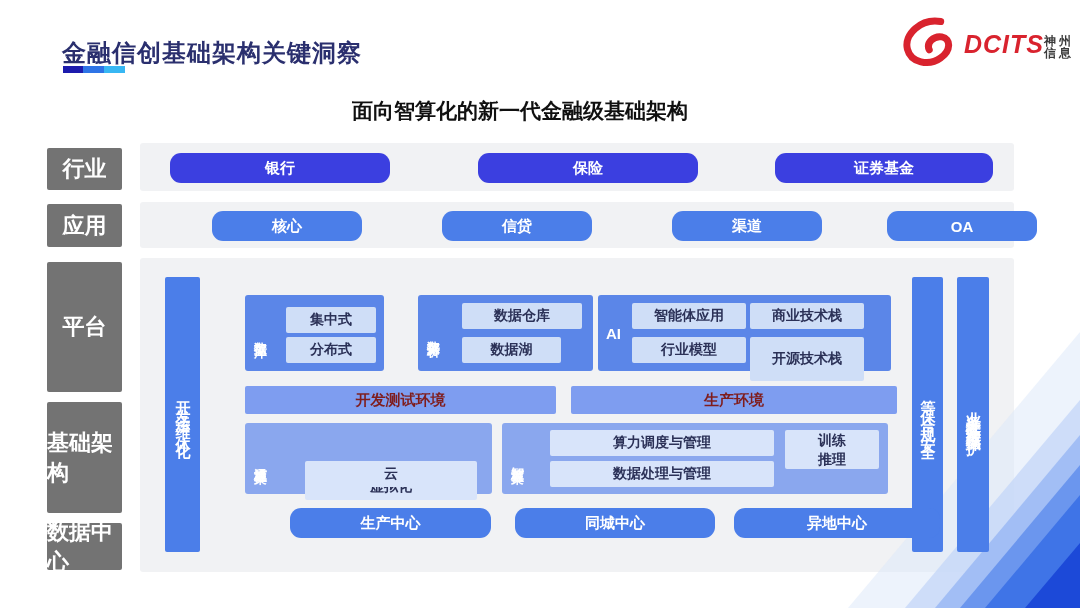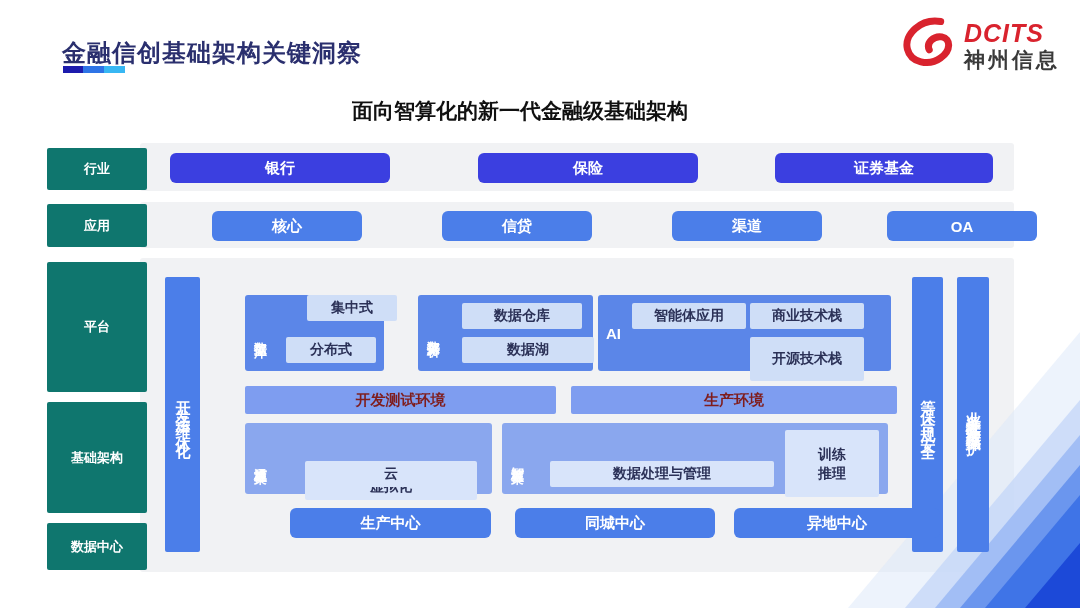--- a/index.html
+++ b/index.html
@@ -9,46 +9,46 @@
   
   .page-title{position:absolute;left:62px;top:21px;font-size:24px;font-weight:bold;
               color:#2a2f6e;letter-spacing:1px;}
   .accent-bar{position:absolute;left:63px;top:66px;height:7px;display:flex;}
   .accent-bar span{display:block;height:7px;}
   .seg1{width:20px;background:#1d1bad;}
   .seg2{width:21px;background:#2e74e6;}
   .seg3{width:21px;background:#38b7f3;}
 
   .logo{position:absolute;left:901px;top:17px;display:flex;align-items:center;gap:7px;}
-  .logo-text{display:flex;flex-direction:column;}
+  .logo-text{display:flex;}
   .brand{color:#d9232e;font-size:25px;font-weight:bold;font-style:italic;letter-spacing:1px;line-height:1;}
-  .company{color:#3a3a3a;font-size:21px;font-weight:bold;letter-spacing:3px;margin-top:3px;line-height:1;}
+  .company{color:#3a3a3a;font-size:12px;font-weight:bold;letter-spacing:3px;margin-top:3px;line-height:1;}
 
   .subtitle{position:absolute;left:0;top:97px;width:1040px;text-align:center;
             font-size:21px;font-weight:bold;color:#101010;}
 
   
-  .side-lbl{position:absolute;left:47px;width:100px;background:#0f766e;color:#fff;
-            display:flex;align-items:center;justify-content:center;font-size:13px;
+  .side-lbl{position:absolute;left:47px;width:75px;background:#737373;color:#fff;
+            display:flex;align-items:center;justify-content:center;font-size:22px;
             font-weight:bold;border-radius:2px;z-index:3;}
   .lbl-industry{top:148px;height:42px;}
   .lbl-application{top:204px;height:43px;}
   .lbl-platform{top:262px;height:130px;text-align:right;}
   .lbl-infrastructure{top:402px;height:111px;}
   .lbl-datacenter{top:523px;height:47px;}
 
   
   .strip{position:absolute;left:140px;width:874px;background:#f1f2f4;border-radius:3px;z-index:1;}
   .strip1{top:143px;height:48px;}
   .strip2{top:202px;height:46px;}
   .panel{position:absolute;left:140px;top:258px;width:874px;height:314px;
          background:#f1f2f4;border-radius:3px;z-index:1;}
 
   .btn{position:absolute;display:flex;align-items:center;justify-content:center;color:#fff;
-       font-weight:bold;font-size:15px;border-radius:6px;z-index:3;}
+       font-weight:bold;font-size:15px;border-radius:11px;z-index:3;}
   .royal{background:#3b3fe0;}
   .corn{background:#4b7ee9;margin-left:44px;}
 
   
   .vbar{position:absolute;background:#4b7ee9;color:#fff;writing-mode:vertical-rl;
         text-orientation:upright;font-weight:bold;font-size:15px;display:flex;
         align-items:center;justify-content:center;border-radius:2px;z-index:3;}
   .vbar-devops{left:165px;top:277px;width:35px;height:275px;letter-spacing:7px;}
   .vbar-security{left:912px;top:277px;width:31px;height:275px;letter-spacing:9px;}
   .vbar-continuity{left:957px;top:277px;width:32px;height:275px;letter-spacing:3px;}
@@ -59,46 +59,46 @@
   .vlabel{position:absolute;left:3px;top:0;bottom:0;width:24px;color:#fff;
           writing-mode:vertical-rl;text-orientation:upright;font-size:13px;font-weight:bold;
           display:flex;align-items:center;justify-content:center;letter-spacing:1px;}
   .ai-label{position:absolute;left:8px;top:0;bottom:0;display:flex;align-items:center;
             color:#fff;font-weight:bold;font-size:15px;}
   .lite{position:absolute;background:#cfdef7;color:#2b3157;font-size:14px;font-weight:bold;
         display:flex;align-items:center;justify-content:center;border-radius:2px;}
   .fw .lite{background:#d8e4fa;}
 
   .sec-database{left:245px;top:295px;width:139px;height:76px;}
-  .sec-database .b1{left:41px;top:0;width:90px;height:26px;margin-left:21px;}
+  .sec-database .b1{left:41px;top:12px;width:90px;height:26px;}
   .sec-database .b2{left:41px;top:42px;width:90px;height:26px;}
 
   .sec-analytics{left:418px;top:295px;width:175px;height:76px;}
   .sec-analytics .b1{left:44px;top:8px;width:120px;height:26px;}
-  .sec-analytics .b2{left:44px;top:42px;width:132px;height:26px;font-family:Liberation Mono, monospace;}
+  .sec-analytics .b2{left:44px;top:42px;width:99px;height:26px;font-family:Liberation Mono, monospace;}
 
   .sec-ai{left:598px;top:295px;width:293px;height:76px;}
   .sec-ai .b1{left:34px;top:8px;width:114px;height:26px;}
   .sec-ai .b2{left:152px;top:8px;width:114px;height:26px;}
   .sec-ai .b3{left:34px;top:42px;width:114px;height:26px;}
   .sec-ai .b4{left:152px;top:42px;width:114px;height:44px;}
 
   .envbar{position:absolute;background:#7e9df0;color:#7f1d1d;font-weight:bold;font-size:15px;
           display:flex;align-items:center;justify-content:center;border-radius:2px;z-index:3;}
   .env-dev{left:245px;top:386px;width:311px;height:28px;}
   .env-prod{left:571px;top:386px;width:326px;height:28px;}
 
   .sec-general{left:245px;top:423px;width:247px;height:71px;}
   .sec-general .b1{left:60px;top:7px;width:172px;height:26px;margin-top:44px;}
   .sec-general .b2{left:60px;top:38px;width:172px;height:26px;}
 
   .sec-intel{left:502px;top:423px;width:386px;height:71px;}
   .sec-intel .b1{left:48px;top:7px;width:224px;height:26px;}
   .sec-intel .b2{left:48px;top:38px;width:224px;height:26px;}
-  .sec-intel .b3{left:283px;top:7px;width:94px;height:67px;white-space:pre-line;
+  .sec-intel .b3{left:283px;top:7px;width:94px;height:39px;white-space:pre-line;
                  text-align:center;line-height:1.35;}
 
   .center1{left:246px;top:508px;width:201px;height:30px;}
   .center2{left:471px;top:508px;width:200px;height:30px;}
   .center3{left:690px;top:508px;width:206px;height:30px;}
 
   
   .deco{position:absolute;inset:0;pointer-events:none;z-index:2;}
   .deco div{position:absolute;inset:0;}
   .t0{clip-path:polygon(848px 608px,1080px 332px,1080px 608px);background:#dce7fa;opacity:.5;}
@@ -168,34 +168,36 @@
   <div class="section sec-analytics">
     <div class="vlabel">数据分析</div>
     <div class="lite b1">数据仓库</div>
     <div class="lite b2">数据湖</div>
   </div>
 
   <div class="section sec-ai">
     <div class="ai-label">AI</div>
     <div class="lite b1">智能体应用</div>
     <div class="lite b2">商业技术栈</div>
+    <div class="lite b3">行业模型</div>
     <div class="lite b4">开源技术栈</div>
   </div>
 
   <div class="envbar env-dev">开发测试环境</div>
   <div class="envbar env-prod">生产环境</div>
 
   <div class="section fw sec-general">
     <div class="vlabel">通算框架</div>
     <div class="lite b1">虚拟化</div>
     <div class="lite b2">云</div>
   </div>
 
   <div class="section fw sec-intel">
     <div class="vlabel">智算框架</div>
+    <div class="lite b1">算力调度与管理</div>
     <div class="lite b2">数据处理与管理</div>
     <div class="lite b3">训练
 推理</div>
   </div>
 
   <div class="btn corn center1">生产中心</div>
   <div class="btn corn center2">同城中心</div>
   <div class="btn corn center3">异地中心</div>
 
   <div class="deco">

